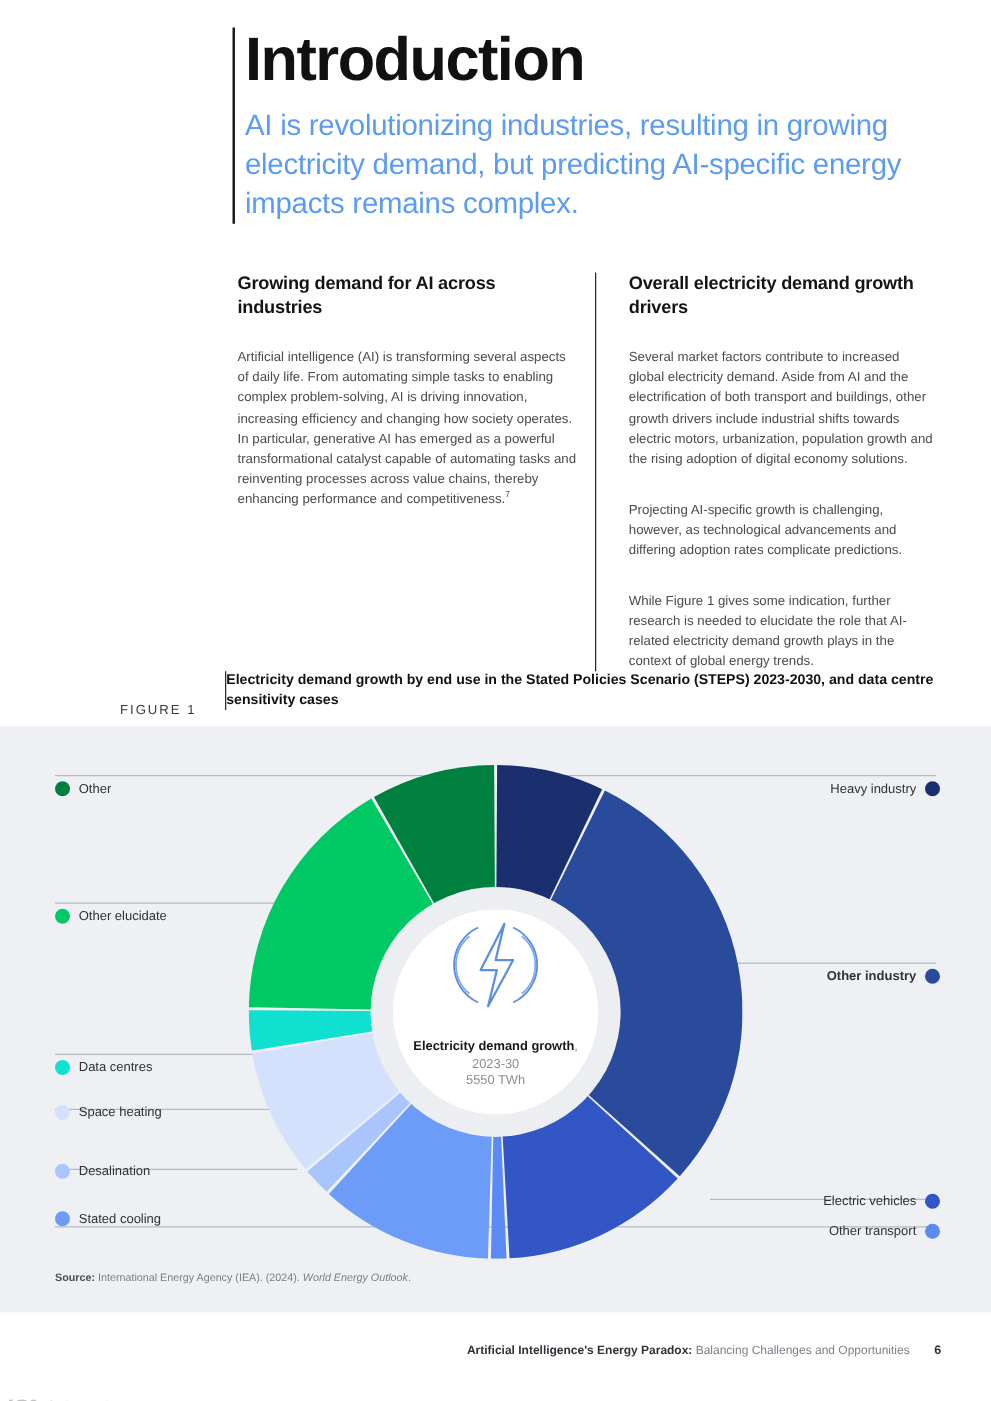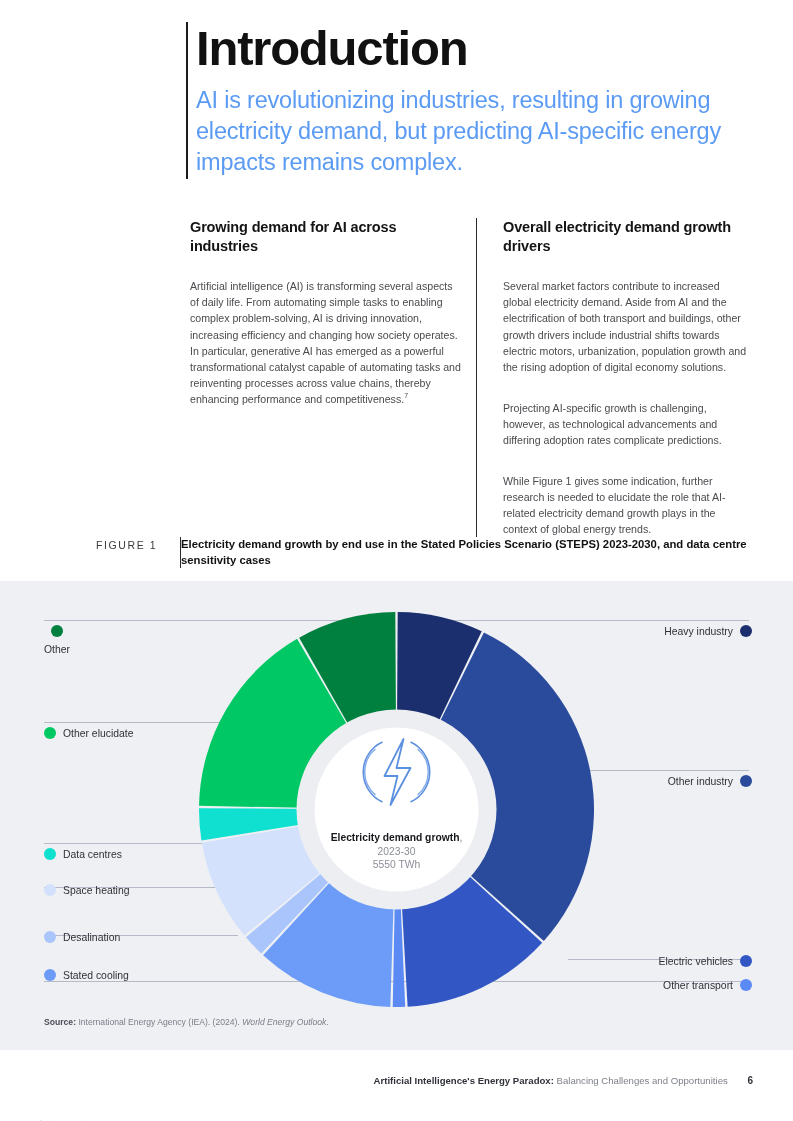--- a/index.html
+++ b/index.html
@@ -37,21 +37,21 @@
   .col p {
     font-size: 10.6px; line-height: 1.52; color: #4a4a4f; letter-spacing: 0.01px;
   }
   .col p + p { margin-top: 25px; }
   .col p sup { font-size: 7px; vertical-align: super; }
 
   
   .figrow { position: absolute; left: 96px; top: 537px; display: flex; align-items: flex-start; }
   .figlabel {
     font-size: 10.5px; letter-spacing: 1.6px; color: #3a3a3a;
-    width: 84px; padding-top: 2px;
+    width: 84px; padding-top: 2px; margin-top: 23px;
   }
   .figcap {
     border-left: 1px solid #2b2b2b; width: 570px;
     font-size: 11.3px; font-weight: 700; color: #111; line-height: 1.38;
   }
 
   
   .panel {
     position: absolute; left: 0; top: 581px; width: 793px; height: 469px;
     background: #eef0f4;
@@ -144,21 +144,21 @@
       <div class="leader" style="left:44px;  top:306px; width:180px;"></div>
       <div class="leader" style="left:44px;  top:354px; width:194px;"></div>
       <div class="leader" style="left:44px;  top:400px; width:350px;"></div>
 
       <div class="leader" style="left:404px; top:39px;  width:345px;"></div>
       <div class="leader" style="left:568px; top:189px; width:181px;"></div>
       <div class="leader" style="left:568px; top:378px; width:181px;"></div>
       <div class="leader" style="left:404px; top:400px; width:345px;"></div>
     </div>
 
-    <div class="legend-item" style="left:44px; top:44px;flex-direction:column;">
+    <div class="legend-item" style="left:44px; top:44px;">
       <span class="dot" style="background: rgb(0, 128, 62);"></span>
       <span class="legend-label">Other</span>
     </div>
     <div class="legend-item" style="left:44px; top:146px;">
       <span class="dot" style="background: rgb(0, 200, 101);"></span>
       <span class="legend-label">Other elucidate</span>
     </div>
     <div class="legend-item" style="left:44px; top:267px;">
       <span class="dot" style="background: rgb(15, 224, 207);"></span>
       <span class="legend-label">Data centres</span>
@@ -173,21 +173,21 @@
     </div>
     <div class="legend-item" style="left:44px; top:388px;">
       <span class="dot" style="background: rgb(108, 156, 247);"></span>
       <span class="legend-label">Stated cooling</span>
     </div>
 
     <div class="legend-item right" style="right:41px; top:44px;">
       <span class="dot" style="background: rgb(27, 47, 110);"></span>
       <span class="legend-label">Heavy industry</span>
     </div>
-    <div class="legend-item right" style="right:41px; top:194px;">
+    <div class="legend-item right" style="right:41px; top:194px;font-weight:bold;">
       <span class="dot" style="background: rgb(42, 74, 156);"></span>
       <span class="legend-label">Other industry</span>
     </div>
     <div class="legend-item right" style="right:41px; top:374px;">
       <span class="dot" style="background: rgb(50, 87, 196);"></span>
       <span class="legend-label">Electric vehicles</span>
     </div>
     <div class="legend-item right" style="right:41px; top:398px;">
       <span class="dot" style="background: rgb(91, 138, 245);"></span>
       <span class="legend-label">Other transport</span>

